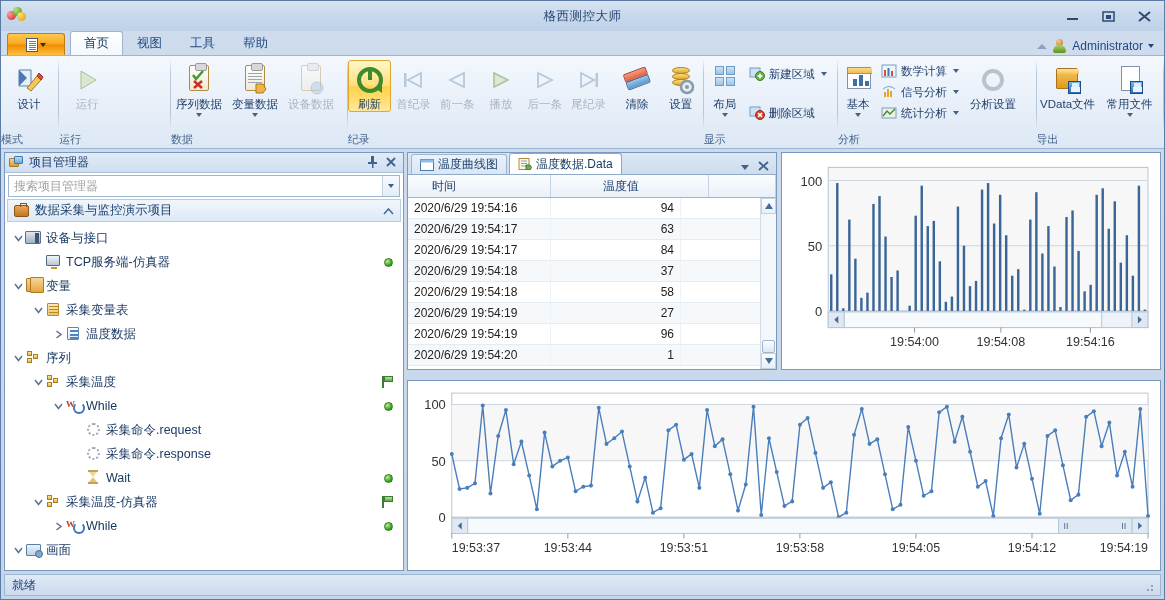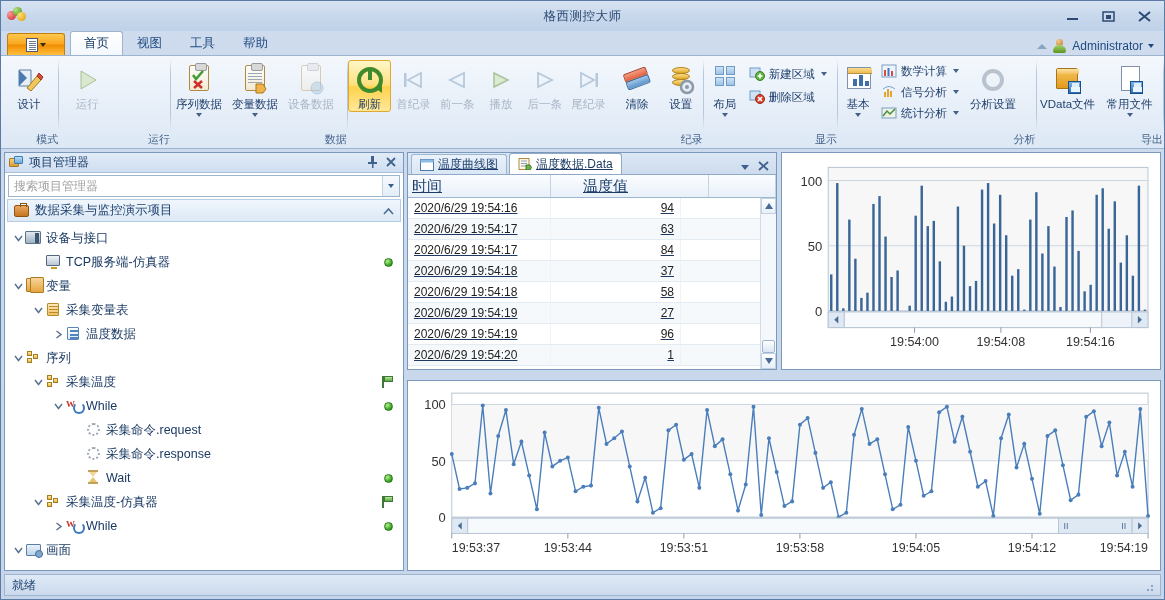--- a/index.html
+++ b/index.html
@@ -85,21 +85,21 @@
 
   
   .ribbon {
     height: 94px; flex:0 0 94px;
     background: linear-gradient(to bottom,#f4f8fd 0%,#e6eef8 60%,#dce8f5 100%);
     border-top:1px solid #9cb4d0; border-bottom:1px solid #9cb4d0;
     display:flex; position:relative;
   }
   .grp { display:flex; flex-direction:column; height:100%; position:relative; }
   .grp-body { flex:1; display:flex; align-items:flex-start; padding-top:4px; }
-  .grp-label { height:16px; line-height:15px; text-align:right; font-size:11px; color:#46648c; }
+  .grp-label { height:16px; line-height:15px; text-align:left; font-size:11px; color:#46648c; }
   .grp-sep { width:1px; background:linear-gradient(to bottom,rgba(160,180,205,0) 0%,#b7c8dd 20%,#b7c8dd 78%,rgba(160,180,205,0) 100%); margin:3px 0 18px 0;}
 
   .bigbtn {
     width:56px; display:flex; flex-direction:column; align-items:center;
     padding-top:3px; cursor:default; border:1px solid transparent; border-radius:3px;
   }
   .bigbtn .ic { width:32px;height:32px; position:relative; margin-bottom:2px;}
   .bigbtn .lbl { font-size:11.5px; color:#1f3f6b; text-align:center; line-height:13px; }
   .bigbtn.dim .lbl { color:#a8b6c6; }
   .bigbtn.hl { background:linear-gradient(to bottom,#fff7c9,#ffe07d 48%,#ffd24a 52%,#ffe89a); border-color:#e0a830;}
@@ -221,36 +221,36 @@
   .ic-cmd{position:absolute;left:2px;top:1px;width:13px;height:13px;border:2px dotted #9aa7b5;border-radius:50%;}
   .ic-wait{position:absolute;left:3px;top:0;width:10px;height:14px;}
   .ic-wait .t{position:absolute;left:0;top:0;width:10px;height:2px;background:#c2a15c;}
   .ic-wait .b{position:absolute;left:0;bottom:0;width:10px;height:2px;background:#c2a15c;}
   .ic-wait .g{position:absolute;left:1px;top:2px;width:0;height:0;border-left:4px solid transparent;border-right:4px solid transparent;border-top:5px solid #f0d79a;}
   .ic-wait .g2{position:absolute;left:1px;bottom:2px;width:0;height:0;border-left:4px solid transparent;border-right:4px solid transparent;border-bottom:5px solid #e8c46f;}
   .ic-screen{position:absolute;left:1px;top:2px;width:15px;height:12px;background:linear-gradient(to bottom,#e9f2fa,#bdd4ea);border:1px solid #5a7ea6;border-radius:1px;}
   .ic-screen::after{content:"";position:absolute;left:8px;top:5px;width:6px;height:6px;border-radius:50%;background:#7fa8cf;border:1px solid #4c7099;}
 
   
-  .right{flex:1;display:flex;flex-direction:column;min-width:0;gap:10px;text-decoration:underline;}
+  .right{flex:1;display:flex;flex-direction:column;min-width:0;gap:10px;}
   .toprow{flex:0 0 218px;display:flex;gap:4px;min-height:0;}
 
   .docpane{flex:1;display:flex;flex-direction:column;min-width:0;background:#fff;border:1px solid #7b99bd;position:relative;}
   .tabbar{height:22px;flex:0 0 22px;display:flex;align-items:flex-end;
      background:linear-gradient(to bottom,#dbe7f5,#cddcee);border-bottom:1px solid #8fa9c6;padding-left:3px;position:relative;}
   .dtab{display:flex;align-items:center;gap:4px;height:20px;padding:0 8px;font-size:12px;color:#1c3f6d;
      border:1px solid #9db5cf;border-bottom:none;border-radius:3px 3px 0 0;background:linear-gradient(to bottom,#eaf2fb,#d9e6f4);margin-right:2px;}
   .dtab.active{background:#fff;border-color:#8fa9c6;color:#13365f;height:21px;}
   .dtab .ti{width:14px;height:12px;position:relative;}
   .tabctl{margin-left:auto;display:flex;align-items:center;gap:9px;padding-right:7px;color:#3f618c;}
   .tabctl .cd{width:0;height:0;border-left:4px solid transparent;border-right:4px solid transparent;border-top:5px solid #3f618c;}
 
   .grid{flex:1;display:flex;flex-direction:column;min-height:0;background:#fff;position:relative;}
   .ghead{height:23px;flex:0 0 23px;display:flex;background:linear-gradient(to bottom,#fbfdff,#e8f0f9);border-bottom:1px solid #9fb6cf;}
-  .gh{display:flex;align-items:center;padding:0 4px;font-size:15px;color:#1c3f6d;border-right:1px solid #c3d3e3;}
+  .gh{display:flex;align-items:center;padding:0 24px;font-size:12px;color:#1c3f6d;border-right:1px solid #c3d3e3;}
   .gh.c1{width:143px;flex:0 0 143px;} .gh.c2{width:130px;flex:0 0 130px;margin-left:28px;} .gh.c3{flex:1;}
   .gbody{flex:1;overflow:hidden;position:relative;}
   .grow{height:21px;display:flex;border-bottom:1px solid #e3ebf3;}
   .grow:nth-child(even){background:#f6f9fc;}
   .gc{display:flex;align-items:center;font-size:12px;color:#222;padding:0 6px;border-right:1px solid #eef3f8;}
   .gc.c1{width:143px;flex:0 0 143px;} .gc.c2{width:130px;flex:0 0 130px;justify-content:flex-end;} .gc.c3{flex:1;}
   .vsb{position:absolute;right:0;top:23px;bottom:0;width:16px;background:#f4f7fb;border-left:1px solid #d2dde9;display:flex;flex-direction:column;}
   .sbbtn{height:16px;display:flex;align-items:center;justify-content:center;background:linear-gradient(to bottom,#fdfeff,#e7eff8);border:1px solid #c2d1e0;}
   .sbtrack{flex:1;}
   .sbthumb{height:13px;margin:0 1px;background:linear-gradient(to bottom,#fdfeff,#dbe7f3);border:1px solid #9fb6cf;border-radius:2px;}
@@ -485,21 +485,21 @@
               <span class="layoutico">
                 <span></span>
                 <span></span>
                 <span></span>
                 <span></span>
               </span>
             </span>
           <span class="lbl">布局</span>
           <span class="dd"></span>
         </div>
-        <div style="display:flex;flex-direction:column;padding-top:4px;gap:3px;">
+        <div style="display:flex;flex-direction:column;padding-top:4px;gap:19px;">
           <div class="smallbtn">
             <span class="sic">
               <svg width="16" height="16">
                   <rect x="1" y="2" width="10" height="9" fill="#cfe2f5" stroke="#6f9cc6"></rect>
                   <circle cx="11" cy="10" r="4.5" fill="#5fb33f" stroke="#3d7f22"></circle>
                   <path d="M11,7.5 L11,12.5 M8.5,10 L13.5,10" stroke="#fff" stroke-width="1.6"></path>
                 </svg>
             </span>
             <span class="slbl">新建区域</span>
             <span class="sdd"></span>

